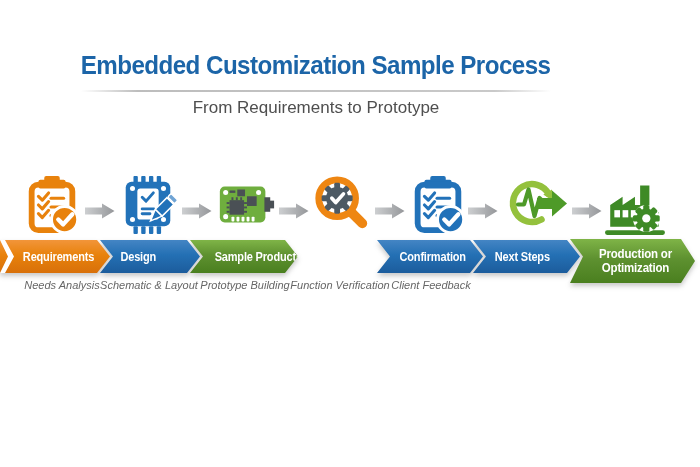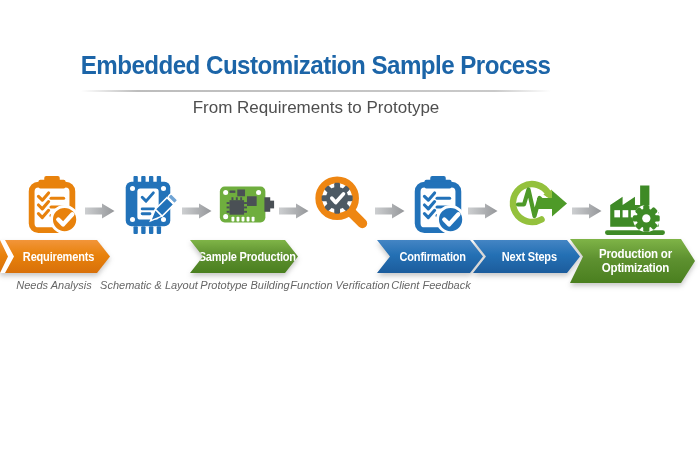--- a/index.html
+++ b/index.html
@@ -13,21 +13,21 @@
   .divider{margin:9px auto 0 auto;width:470px;height:2px;
            background:linear-gradient(90deg,rgba(185,185,185,0),#bdbdbd 12%,#c9c9c9 88%,rgba(185,185,185,0));}
   .subtitle{margin-top:6px;font-size:17px;color:#4f4f4f;}
 
   
   .icon-slot{position:absolute;top:171px;width:76px;height:68px;display:flex;align-items:center;justify-content:center;}
   .flow-arrow{position:absolute;top:201px;width:30px;height:20px;}
 
   
   .band{position:absolute;left:0;top:0;width:700px;height:467px;filter:drop-shadow(0 3px 2.5px rgba(110,110,110,.38));}
-  .seg{position:absolute;top:240px;height:33px;display:flex;align-items:center;justify-content:center;
+  .seg{position:absolute;top:240px;height:33px;display:flex;align-items:center;justify-content:flex-start;
        color:#fff;font-weight:bold;padding:12px;box-sizing:border-box;}
   .seg-label{display:inline-block;transform:scaleX(.88);white-space:nowrap;font-size:12.5px;letter-spacing:-0.2px;margin-left:6px;}
   .seg.orange{background:linear-gradient(180deg,#F2953A 0%,#E8820C 45%,#D8700A 100%);}
   .seg.blue{background:linear-gradient(180deg,#4485C4 0%,#2470B4 45%,#1C5C9C 100%);}
   .seg.green{background:linear-gradient(180deg,#7FB447 0%,#5E9130 45%,#4A7F1F 100%);}
   .clip-first{clip-path:polygon(0 0,calc(100% - 13px) 0,100% 50%,calc(100% - 13px) 100%,0 100%);}
   .clip-mid{clip-path:polygon(0 0,calc(100% - 13px) 0,100% 50%,calc(100% - 13px) 100%,0 100%,13px 50%);}
   .clip-last{clip-path:polygon(0 0,calc(100% - 14px) 0,100% 50%,calc(100% - 14px) 100%,0 100%,13px 40%);}
   .seg.last{top:239px;height:44px;}
   .seg.last .seg-label{white-space:normal;width:100px;line-height:1.15;transform:scaleX(.92);text-align:center;}
@@ -235,35 +235,38 @@
         <path d="M0 6.5 H17 V2.5 L29.5 10 L17 17.5 V13.5 H0 Z" fill="url(#arrowGrad)"></path>
       </svg></div>
   <div class="flow-arrow" style="left:572px"><svg viewBox="0 0 30 20" width="30" height="20">
         <path d="M0 6.5 H17 V2.5 L29.5 10 L17 17.5 V13.5 H0 Z" fill="url(#arrowGrad)"></path>
       </svg></div>
 
   <div class="band">
     <div class="seg orange clip-first" style="left:0;width:110px">
         <span class="seg-label">Requirements</span>
       </div>
+    <div class="seg blue clip-mid" style="left:100px;width:100px">
+        <span class="seg-label">Design</span>
+      </div>
     <div class="seg green clip-mid" style="left:190px;width:108px">
         <span class="seg-label">Sample Production</span>
       </div>
     <div class="seg blue clip-mid" style="left:377px;width:106px">
         <span class="seg-label">Confirmation</span>
       </div>
     <div class="seg blue clip-mid" style="left:473px;width:107px">
         <span class="seg-label">Next Steps</span>
       </div>
     <div class="seg green clip-last last" style="left:570px;width:125px">
         <span class="seg-label">Production or Optimization</span>
       </div>
     <div class="start-notch"></div>
   </div>
 
-  <div class="sublabel" style="left:2px;width:104px">Needs Analysis</div>
+  <div class="sublabel" style="left:10px;width:104px">Needs Analysis</div>
   <div class="sublabel" style="left:96px;width:106px">Schematic &amp; Layout</div>
   <div class="sublabel" style="left:186px;width:118px">Prototype Building</div>
   <div class="sublabel" style="left:280px;width:120px">Function Verification</div>
   <div class="sublabel" style="left:374px;width:114px">Client Feedback</div>
 
 
 </div>
 
 </body></html>

